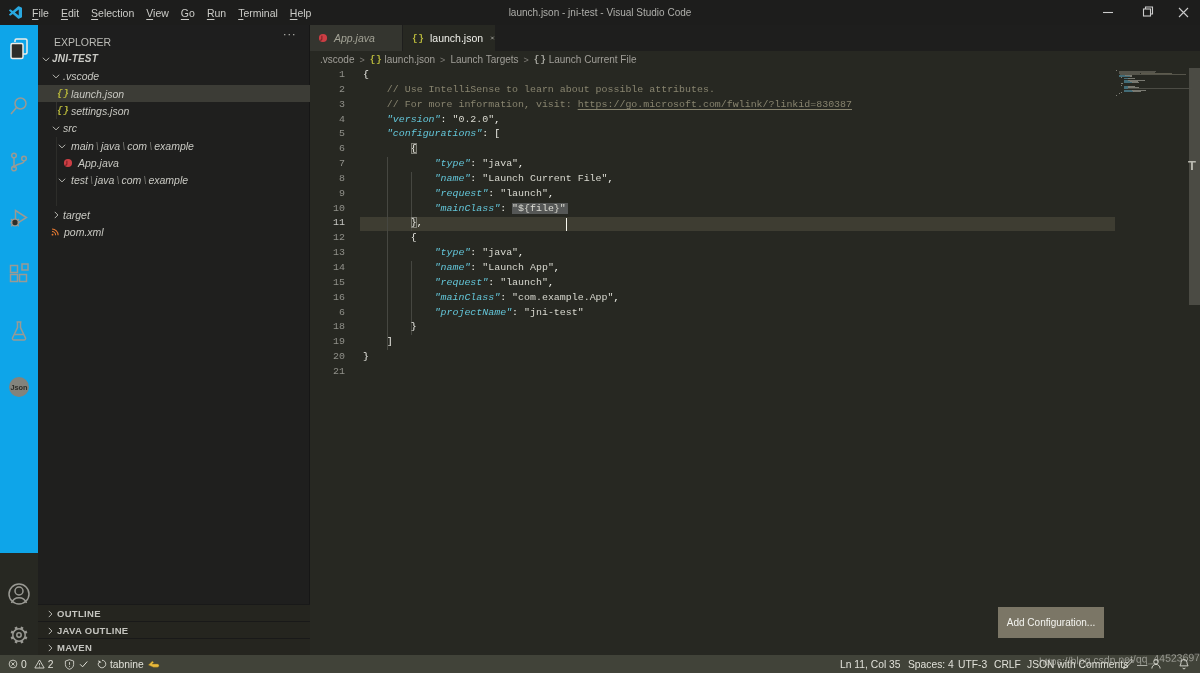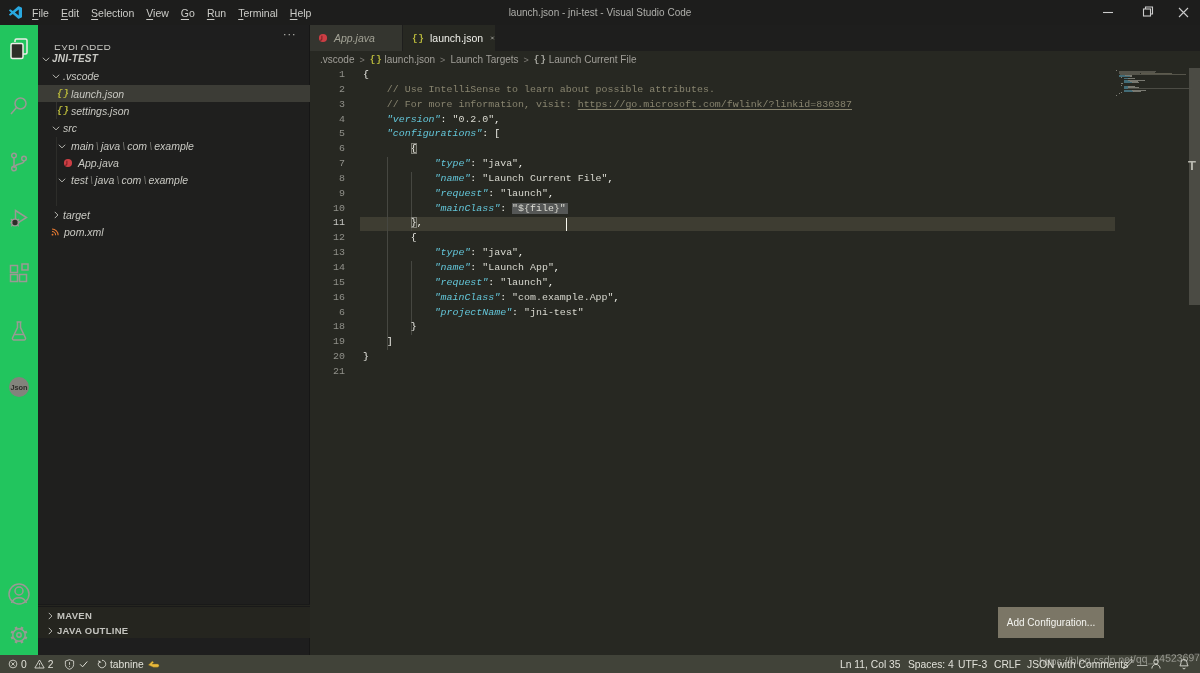--- a/index.html
+++ b/index.html
@@ -4,21 +4,21 @@
 * { margin:0; padding:0; box-sizing:border-box; }
 html,body { width:1200px; height:673px; overflow:hidden; background:#272822; }
 body { font-family:"Liberation Sans", sans-serif; position:relative; }
 #titlebar { position:absolute; left:0; top:0; width:1200px; height:25px; background:#1d1d1c; }
 #logo { position:absolute; left:9px; top:6px; }
 #menu { position:absolute; left:26px; top:0; height:25px; display:flex; align-items:center; color:#cbcbc7; font-size:10.5px; }
 #menu span { padding:0 6px; }
 #menu u { text-decoration:underline; text-underline-offset:1.5px; }
 #wtitle { position:absolute; left:0; right:0; top:0; height:25px; line-height:25px; text-align:center; color:#aeaeaa; font-size:10px; }
 #wctl { position:absolute; right:0; top:0; height:25px; display:flex; }
-#activitybar { position:absolute; left:0; top:25px; width:38px; height:630px; background:#22c55e; }
+#activitybar { position:absolute; left:0; top:25px; width:38px; height:528px; background:#0ea5e9; }
 .aicon { position:absolute; left:7px; width:24px; height:24px; }
 #sidebar { position:absolute; left:38px; top:25px; width:272px; height:630px; background:#1e1e1e; border-right:1px solid #161616; }
 #sbhead { position:absolute; left:0; top:0; width:100%; height:25px; color:#bbbbb6; font-size:10.5px; }
 #tree { position:absolute; left:0; top:25px; width:100%; height:579px; background:#1f1f1e; }
 .trow { position:absolute; left:0; width:272px; height:17px; color:#c8c8c2; font-size:10.5px;font-style:italic; }
 .trow span { white-space:nowrap; }
 .troot { font-weight:bold; font-size:10px; color:#cacac5; letter-spacing:.2px; }
 .psep { color:#7c7c76; }
 .fico { font-family:"Liberation Mono", monospace; font-size:9.5px; font-weight:bold; }
 .shead { position:absolute; left:0; width:272px; height:17px; background:#25251f; border-top:1px solid #191919; color:#c4c4bf; font-size:9.5px; }
@@ -124,21 +124,21 @@
           <path d="M6.3 9.6L4.1 8.7" stroke-width="2.6"></path>
           <path d="M9.6 6.3L8.7 4.1" stroke-width="2.6"></path>
           <path d="M14.4 6.3L15.3 4.1" stroke-width="2.6"></path>
           <path d="M17.7 9.6L19.9 8.7" stroke-width="2.6"></path>
         </g>
       </svg></div>
 </div>
 
 <div id="sidebar">
   <div id="sbhead">
-      <span style="position:absolute;left:16px;top:18px">EXPLORER</span>
+      <span style="position:absolute;left:16px;top:11px">EXPLORER</span>
       <span style="position:absolute;left:245px;top:3px;letter-spacing:1px;color:#c8c8c2">···</span>
     </div>
   <div id="tree">
     <div style="position:absolute;left:17.5px;top:35px;width:1px;height:34px;background:#33332f"></div>
     <div style="position:absolute;left:17.5px;top:87px;width:1px;height:69px;background:#2d2d2a"></div>
 <div class="trow" style="top:0px;">
         <span style="position:absolute;left:3px;top:0;height:17px;display:inline-flex;align-items:center">
           <svg class="tw" width="10" height="10" viewBox="0 0 16 16">
             <path d="M3 6l5 5 5-5" fill="none" stroke="#b8b8b2" stroke-width="1.6"></path>
           </svg>
@@ -234,21 +234,21 @@
 <div class="shead" style="top:596px">
       <span style="position:absolute;left:7px;top:0;height:17px;display:inline-flex;align-items:center">
         <svg class="tw" width="10" height="10" viewBox="0 0 16 16">
           <path d="M6 3l5 5-5 5" fill="none" stroke="#b8b8b2" stroke-width="1.6"></path>
         </svg>
       </span>
       <span style="position:absolute;left:19px;top:0;height:17px;display:inline-flex;align-items:center">
         <b>JAVA OUTLINE</b>
       </span>
     </div>
-<div class="shead" style="top:581px">
+<div class="shead" style="top:613px">
       <span style="position:absolute;left:7px;top:0;height:17px;display:inline-flex;align-items:center">
         <svg class="tw" width="10" height="10" viewBox="0 0 16 16">
           <path d="M6 3l5 5-5 5" fill="none" stroke="#b8b8b2" stroke-width="1.6"></path>
         </svg>
       </span>
       <span style="position:absolute;left:19px;top:0;height:17px;display:inline-flex;align-items:center">
         <b>MAVEN</b>
       </span>
     </div>
 </div>

